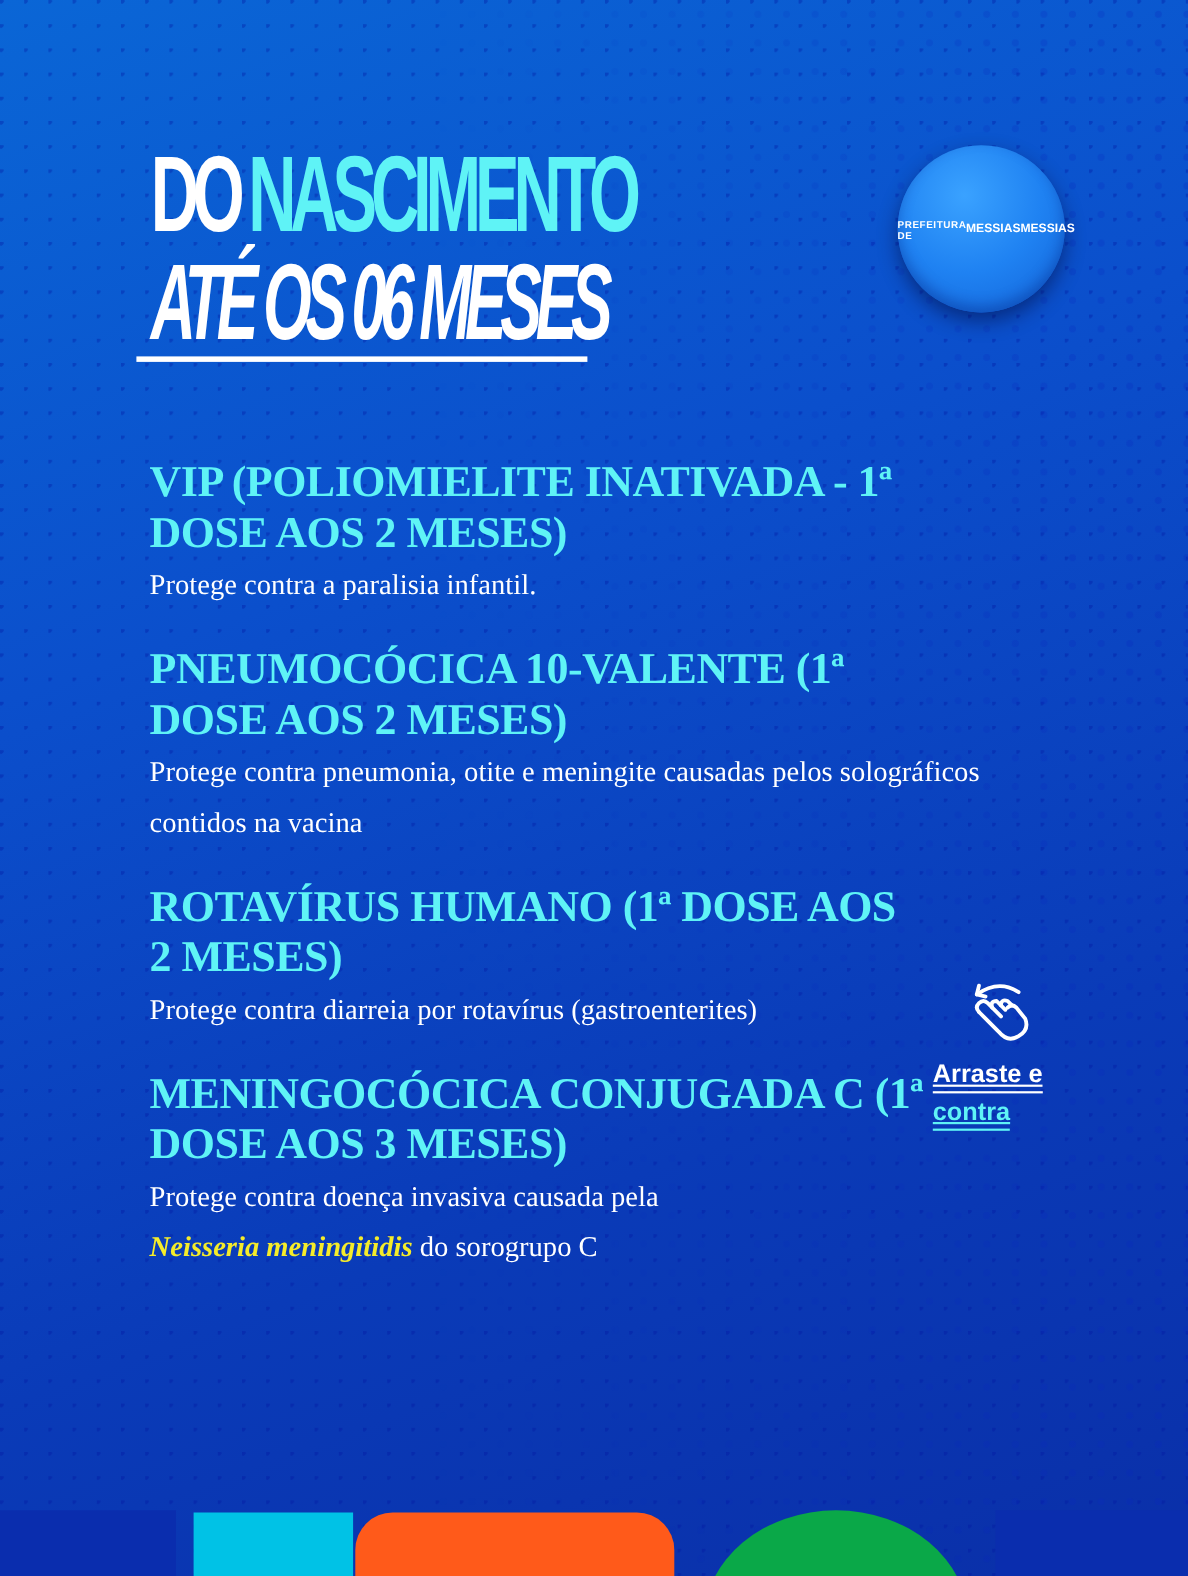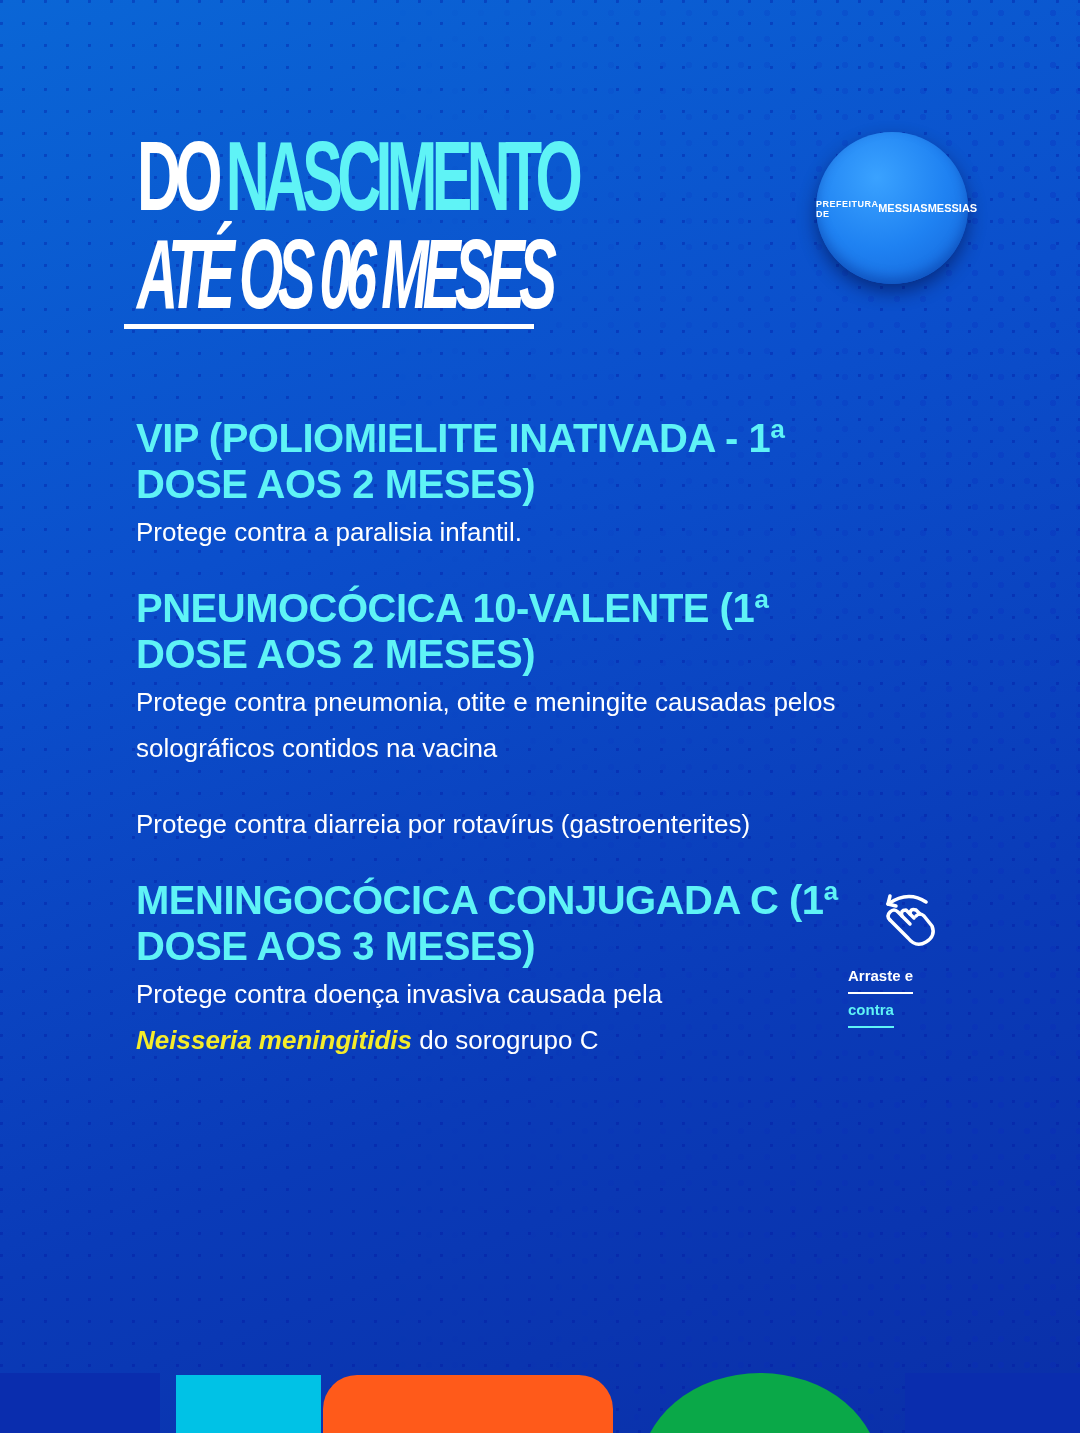--- a/index.html
+++ b/index.html
@@ -36,38 +36,38 @@
   .logo {
     position: absolute; left: 816px; top: 132px; width: 152px; height: 152px; border-radius: 50%;
     background: radial-gradient(circle at 40% 30%, #3aa2ff 0%, #1f82f2 50%, #1262d8 100%);
     box-shadow: 0 8px 18px rgba(0,0,40,0.45), inset 0 -6px 12px rgba(0,30,120,0.35);
     display: flex; flex-direction: row; align-items: center;
   }
   .logo svg { margin-top: 12px; }
   .logo-sub { color: #fff; font-size: 9px; font-weight: 700; letter-spacing: 0.5px; margin-top: 2px; }
   .logo-name { color: #fff; font-size: 11px; font-weight: 700; line-height: 15px; text-align: center; }
 
-  .list { position: absolute; left: 136px; top: 415px; width: 820px; }
+  .list { position: absolute; left: 136px; top: 415px; width: 820px; font-family: Liberation Serif, serif; }
   .item { margin-bottom: 30px; }
   .item-title {
     color: #5ff3f6; font-weight: 700; font-size: 40px; line-height: 46px; letter-spacing: -0.5px;
   }
   .item-desc { color: #ffffff; font-size: 26px; line-height: 46px; margin-top: 2px; }
   .item-desc .species { color: #f5ec2a; font-weight: 700; font-style: italic; margin-top: 21px; }
   .item-1 { width: 740px; }
   .item-3 { width: 700px; }
 
   .swipe {
     position: absolute; left: 848px; top: 892px; width: 140px;
     display: flex; flex-direction: column; align-items: flex-start;
   }
   .swipe svg { margin-left: 30px; }
   .swipe-l1, .swipe-l2 {
-    font-weight: 700; font-size: 15px; line-height: 32px;
-    border-bottom: 2px solid currentColor; padding-bottom: 0;
+    font-weight: 700; font-size: 23px; line-height: 32px;
+    border-bottom: 2px solid currentColor; padding-bottom: 0; text-decoration: underline;
   }
   .swipe-l1 { color: #ffffff; border-bottom-color: #ffffff; margin-top: 6px; }
   .swipe-l2 { color: #5ff3f6; border-bottom-color: #5ff3f6; }
 
   .bottom-strip { position: absolute; left: 0; right: 0; bottom: 0; height: 60px; }
   .bs-left { position: absolute; left: 0; bottom: 0; width: 160px; height: 60px; background: #0a2dae; }
   .bs-cyan { position: absolute; left: 176px; bottom: 0; width: 145px; height: 58px; background: #00c2e6; }
   .bs-orange { position: absolute; left: 323px; bottom: 0; width: 290px; height: 58px; background: #ff5a1a; border-radius: 34px 34px 0 0; }
   .bs-green { position: absolute; left: 640px; bottom: -40px; width: 240px; height: 100px; background: #0aa848; border-radius: 50% 50% 0 0 / 100% 100% 0 0; }
   .bs-right { position: absolute; left: 905px; bottom: 0; width: 175px; height: 60px; background: #0a2dae; }
@@ -105,20 +105,21 @@
 <div class="list">
   <div class="item item-1">
     <div class="item-title">VIP (POLIOMIELITE INATIVADA - 1ª DOSE AOS 2 MESES)</div>
     <div class="item-desc">Protege contra a paralisia infantil.</div>
   </div>
   <div class="item">
     <div class="item-title" style="width:700px">PNEUMOCÓCICA 10-VALENTE (1ª DOSE AOS 2 MESES)</div>
     <div class="item-desc">Protege contra pneumonia, otite e meningite causadas pelos solográficos contidos na vacina</div>
   </div>
   <div class="item item-3">
+    <div class="item-title">ROTAVÍRUS HUMANO (1ª DOSE AOS 2 MESES)</div>
     <div class="item-desc" style="width:650px">Protege contra diarreia por rotavírus (gastroenterites)</div>
   </div>
   <div class="item">
     <div class="item-title" style="width:790px">MENINGOCÓCICA CONJUGADA C (1ª DOSE AOS 3 MESES)</div>
     <div class="item-desc">
       <span>Protege contra doença invasiva causada pela</span><br>
       <span class="species">Neisseria meningitidis</span><span> do sorogrupo C</span>
     </div>
   </div>
 </div>

